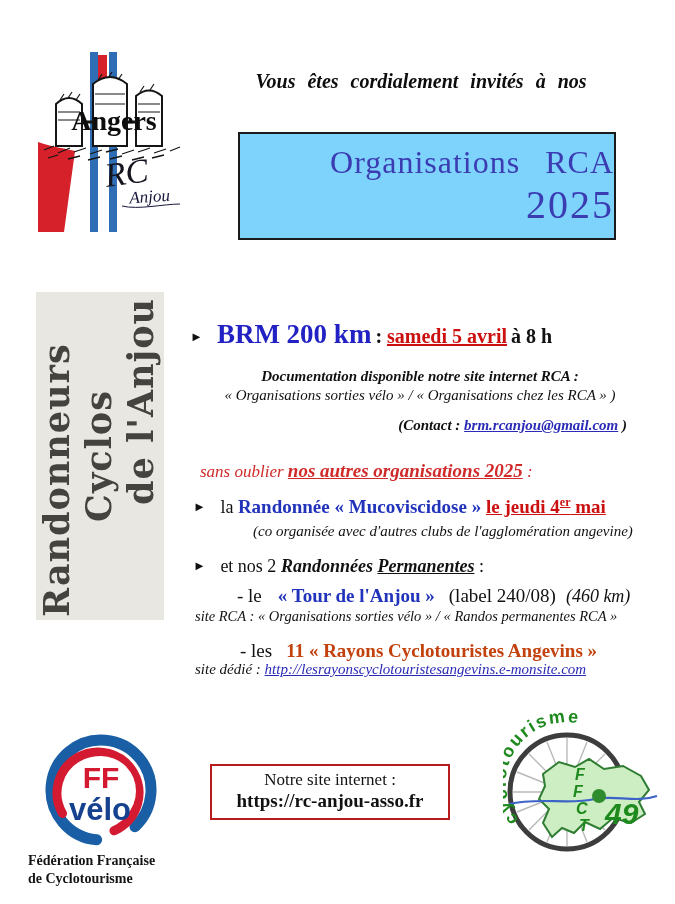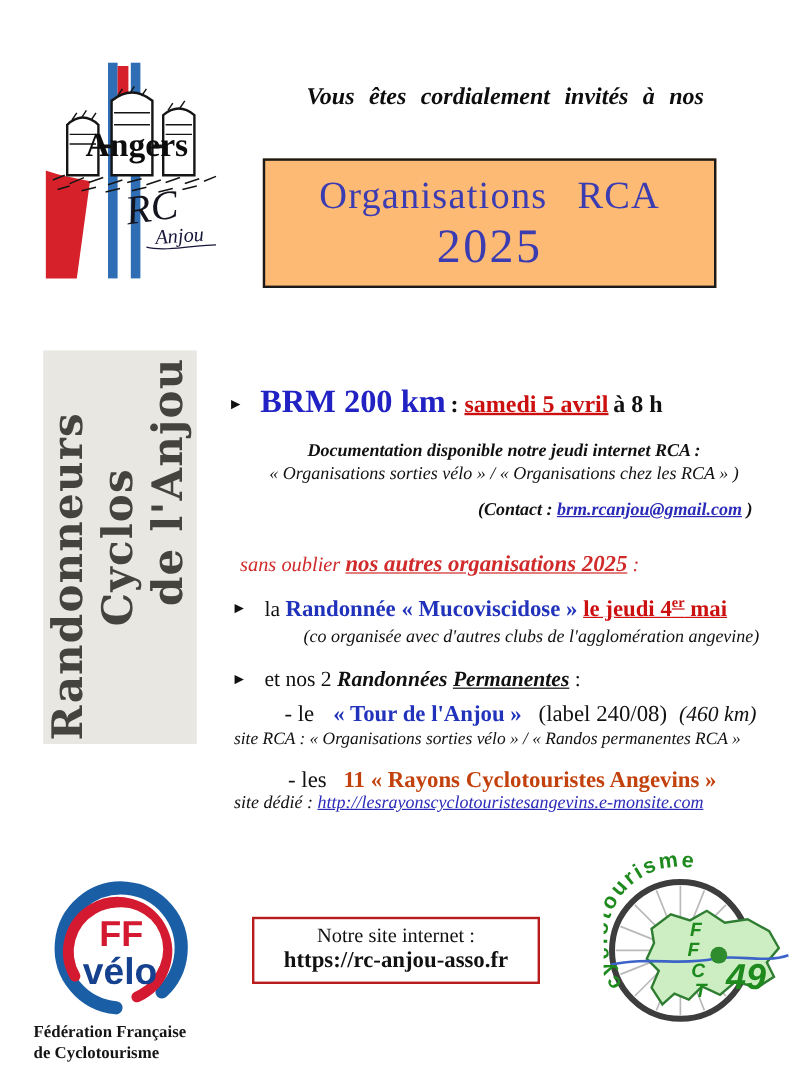--- a/index.html
+++ b/index.html
@@ -10,22 +10,22 @@
     background:#ffffff; overflow:hidden;
   }
   
   .angers-logo { position:absolute; left:38px; top:52px; width:152px; height:182px; }
   .invitation {
     position:absolute; left:225px; top:70px; width:392px;
     font-size:20px; font-weight:bold; font-style:italic;
     word-spacing:7px; text-align:center; color:#0d0d0d;
   }
   .title-box {
-    position:absolute; left:219px; top:132px; width:378px; height:108px;
-    background:#fdba74; border:2px solid #1a1a1a; text-align:center;
+    position:absolute; left:238px; top:132px; width:378px; height:108px;
+    background:#7dd3fc; border:2px solid #1a1a1a; text-align:right;
   }
   .title-box .l1 { margin-top:10px; font-size:32px; color:#3b3bb2; word-spacing:16px; letter-spacing:1px; }
   .title-box .l2 { font-size:40px; color:#3b3bb2; letter-spacing:2px; line-height:48px; }
   
   .side-band {
     position:absolute; left:36px; top:292px; width:128px; height:328px;
     background:#e9e7e1; overflow:hidden;
   }
   .side-band-inner {
     position:absolute; left:50%; top:50%; width:328px; height:128px;
@@ -140,21 +140,21 @@
   <div class="main-col">
 
     <div class="line brm-line">
       <span class="bullet">►</span>
       <span class="brm-title">BRM 200 km</span>
       <span class="brm-sep"> : </span>
       <span class="brm-date">samedi 5 avril</span>
       <span class="brm-time"> à 8 h</span>
     </div>
 
-    <div class="line doc1">Documentation disponible notre jeudi internet RCA :</div>
+    <div class="line doc1">Documentation disponible notre site internet RCA :</div>
     <div class="line doc2">« Organisations sorties vélo » / « Organisations chez les RCA » )</div>
 
     <div class="line contact">
       <span>(Contact :  </span><a>brm.rcanjou@gmail.com</a><span> )</span>
     </div>
 
     <div class="line red-line">
       <span>sans oublier </span><span class="red-strong">nos autres organisations 2025</span><span> :</span>
     </div>
 

